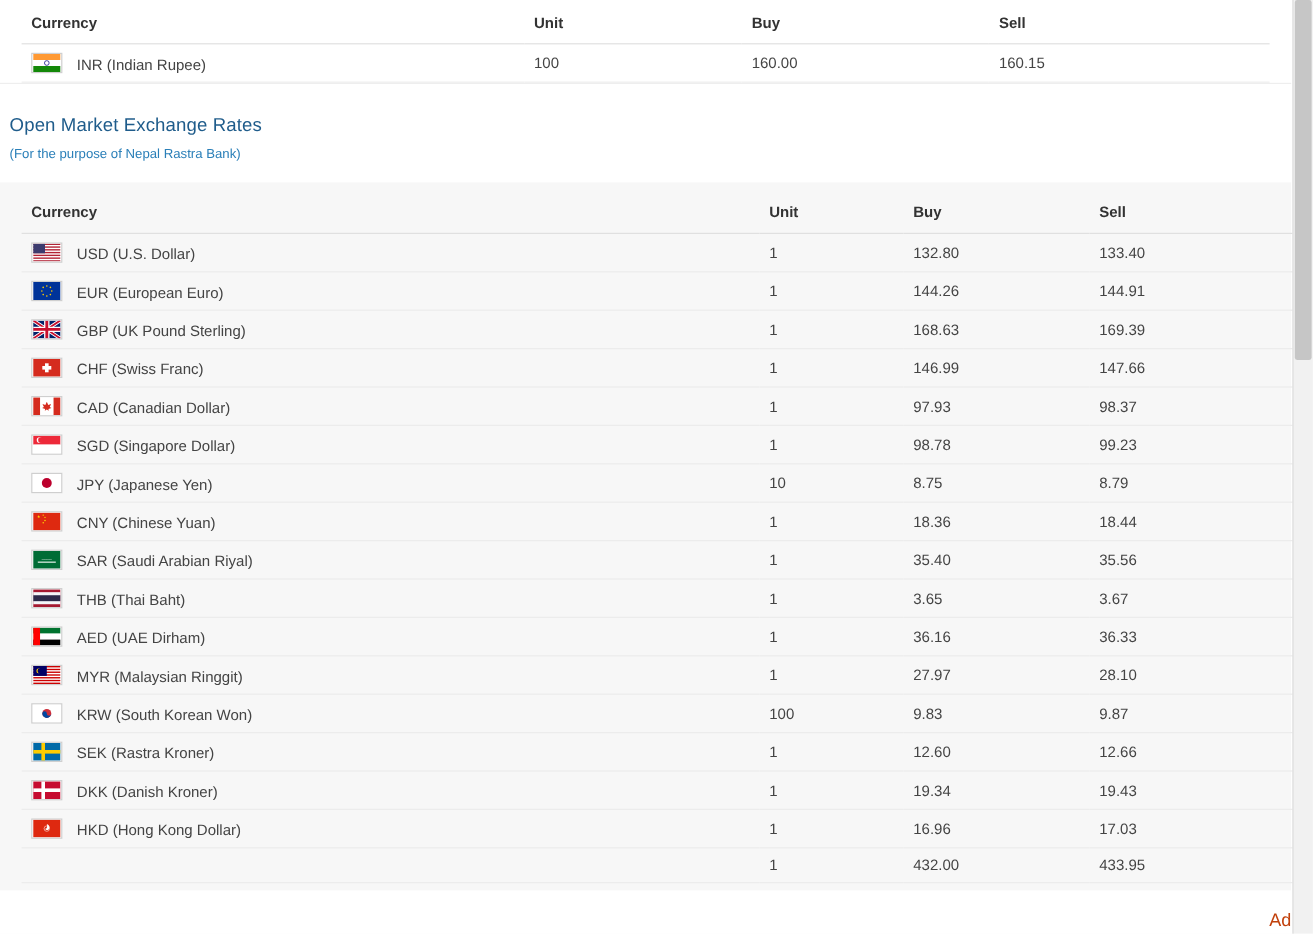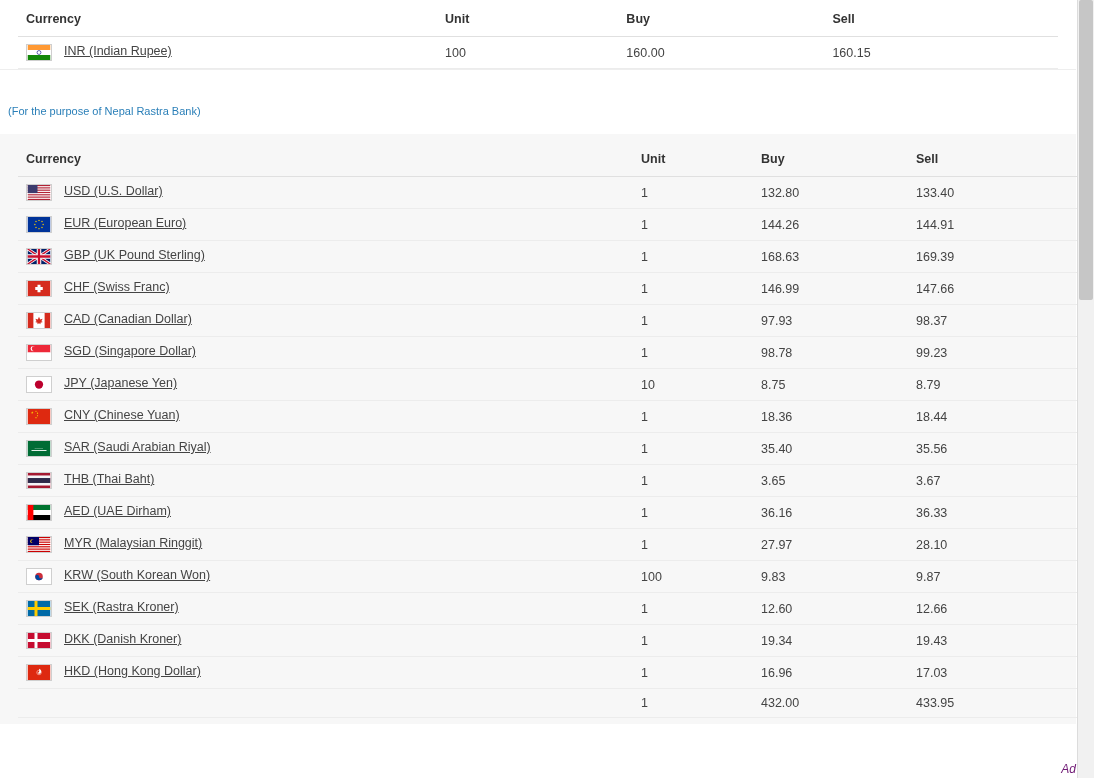--- a/index.html
+++ b/index.html
@@ -54,22 +54,21 @@
   .col-buy { width: 150px; }
   .col-sell { width: 170px; }
 
   .col-cur2 { width: 615px; }
   .col-unit2 { width: 120px; }
   .col-buy2 { width: 155px; }
   .col-sell2 { width: 170px; }
 
   .cur-cell {
     display: flex;
-    align-items: flex-start;
-    text-decoration: underline;
+    align-items: flex-end;
   }
   .flag {
     width: 26px;
     height: 17px;
     margin-right: 12px;
     flex: 0 0 26px;
     border: 1px solid #cfcfcf;
     box-sizing: border-box;
     position: relative;
     overflow: hidden;
@@ -119,23 +118,22 @@
     left: 1px;
     width: 14px;
     height: 300px;
     background: #c6c6c6;
     border-radius: 2px;
   }
   .corner-text {
     position: absolute;
     right: 18px;
     bottom: 2px;
-    font-size: 12px;
-    color: #701a75;
-    font-style: italic;
+    font-size: 15px;
+    color: #c2410c;
   }
   .top-table-wrap { padding-top: 6px; }
 </style>
 </head>
 <body>
 
 <div class="page">
 
   <div class="content">
 
@@ -174,20 +172,21 @@
               <td>160.00</td>
               <td>160.15</td>
             </tr>
           </tbody>
       </table>
     </div>
 
     <div class="divider-gap"></div>
 
     <div class="section">
+      <h2>Open Market Exchange Rates</h2>
       <p class="sub">(For the purpose of Nepal Rastra Bank)</p>
     </div>
 
     <div class="panel">
       <div class="tbl-wrap">
         <table class="rate-table">
           <colgroup>
             <col class="col-cur2">
               <col class="col-unit2">
               <col class="col-buy2">

